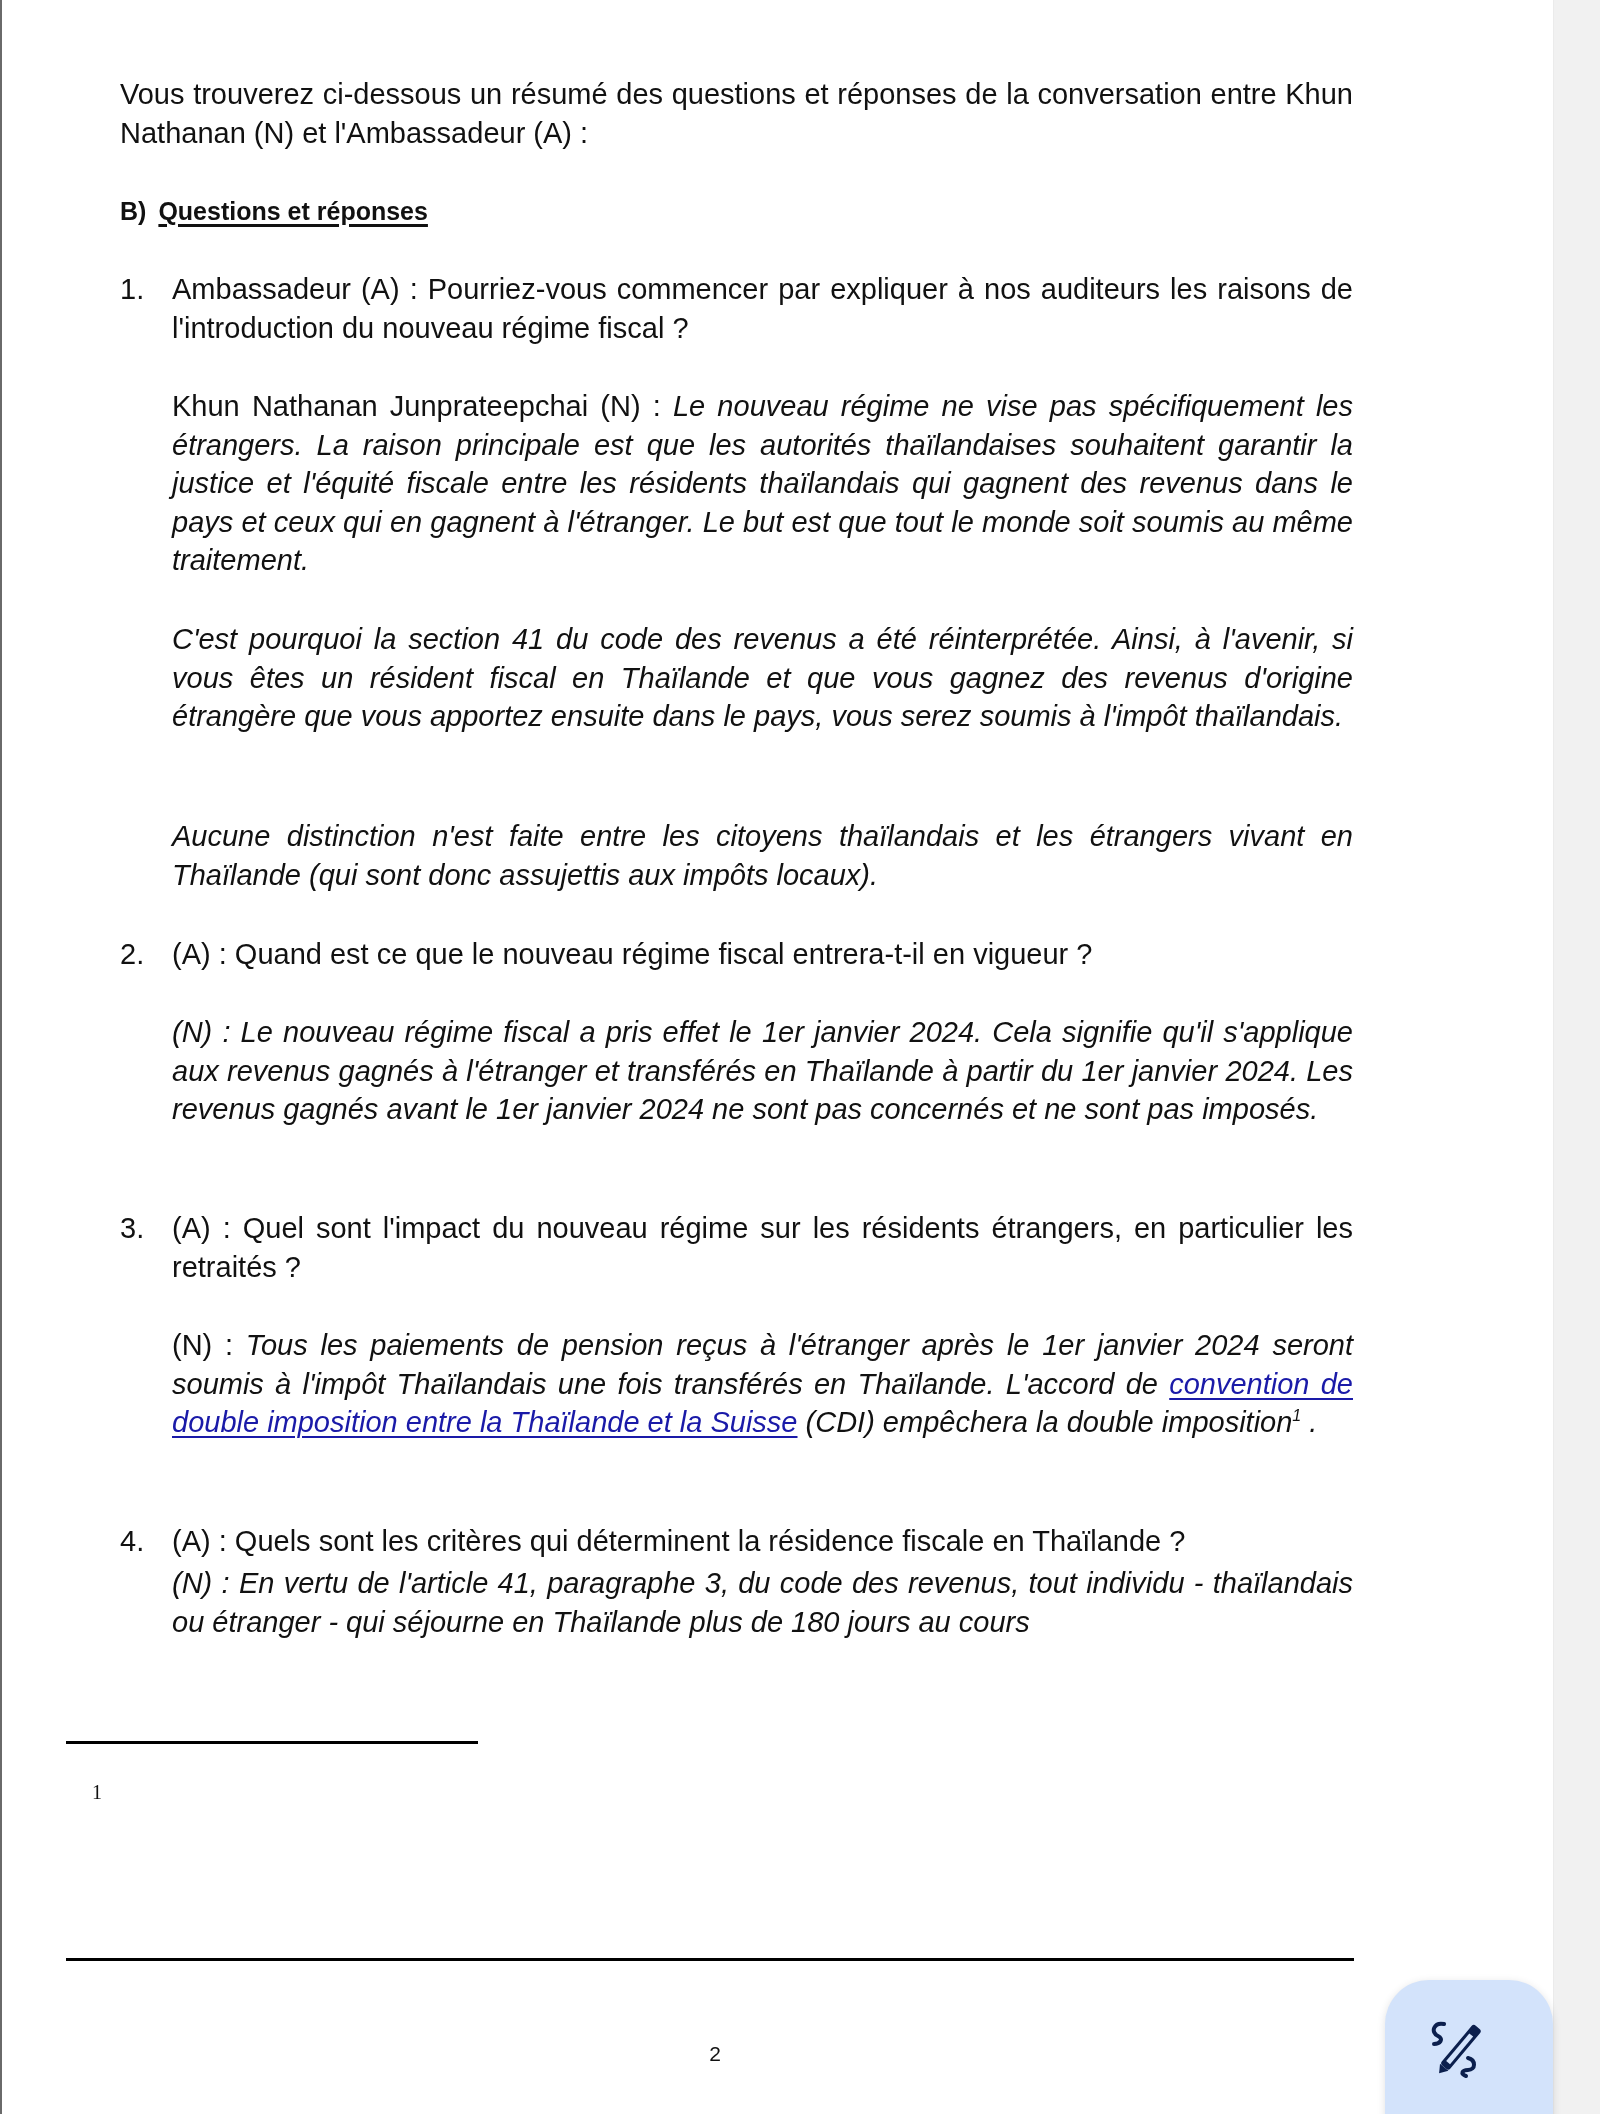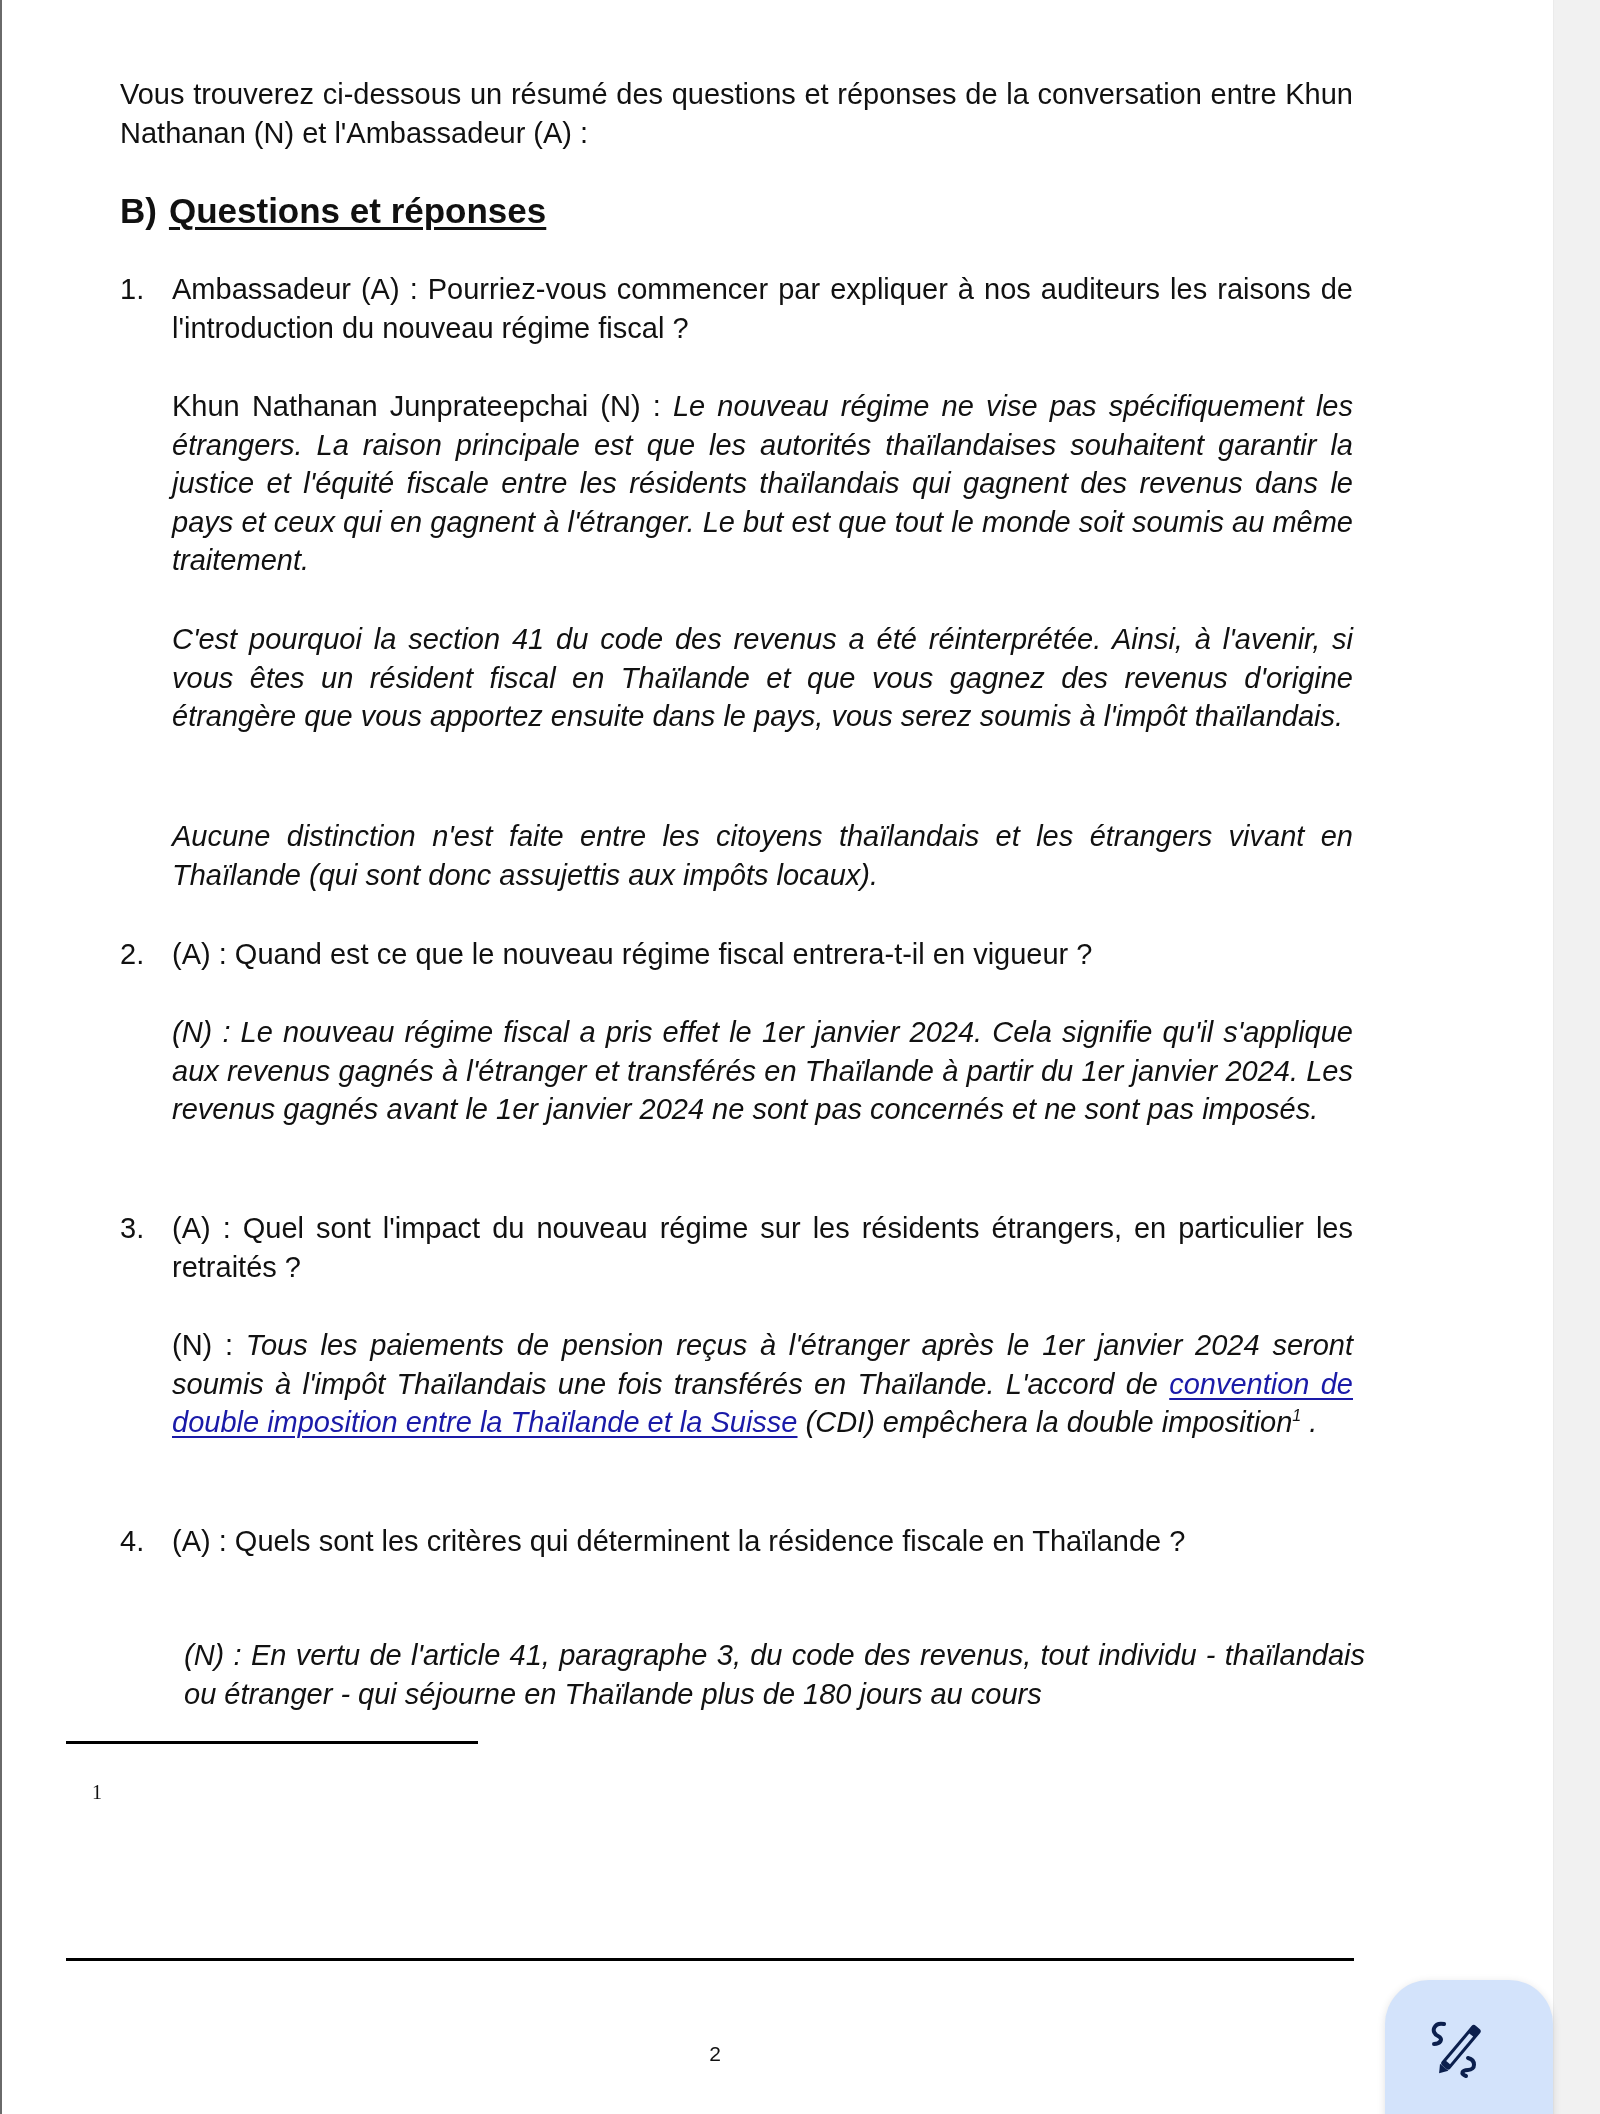--- a/index.html
+++ b/index.html
@@ -4,21 +4,21 @@
   <style>
     * { box-sizing: border-box; margin: 0; padding: 0; }
     html, body { width: 1600px; height: 2114px; overflow: hidden; background: #ffffff; }
     body { position: relative; font-family: "Liberation Sans", sans-serif; color: #111; }
     .left-edge { position: absolute; left: 0; top: 0; width: 2px; height: 2114px; background: #6a6a6a; }
     .right-strip { position: absolute; left: 1553px; top: 0; width: 47px; height: 2114px; background: #f1f1f1; border-left: 1px solid #ebebeb; }
     .page { position: absolute; left: 0; top: 0; width: 1552px; height: 2114px; padding-left: 33px; }
     .content { position: absolute; left: 120px; top: 0; width: 1233px; font-size: 29px; line-height: 38.5px; }
     .just { text-align: justify; text-align-last: left; }
     .intro { position: absolute; top: 75px; left: 0; width: 1233px; }
-    .heading { position: absolute; top: 192px; left: 0; font-weight: bold; font-size: 35px; }
+    .heading { position: absolute; top: 192px; left: 0; font-weight: bold; font-size: 25px; }
     .heading .hl { text-decoration: underline; text-decoration-thickness: 3px; text-underline-offset: 4px; }
     .heading .hn { margin-right: 12px; }
     .item { position: absolute; left: 0; width: 1233px; }
     .num { position: absolute; left: 0; top: 0; width: 52px; }
     .qtext { margin-left: 52px; }
     .ans { position: absolute; left: 52px; width: 1181px; }
     .it { font-style: italic; }
     .link { color: #1a1aa8; text-decoration: underline; text-decoration-thickness: 2px; text-underline-offset: 4px; }
     sup.fn { font-size: 16px; vertical-align: super; line-height: 0; font-style: italic; }
     .fn-rule { position: absolute; left: 66px; top: 1741px; width: 412px; height: 3px; background: #000; }
@@ -64,21 +64,21 @@
       <p class="qtext just">(A) : Quel sont l'impact du nouveau régime sur les résidents étrangers, en particulier les retraités ?</p>
     </div>
     <div class="ans just" style="top:1326px;">
       <span>(N) : </span><span class="it">Tous les paiements de pension reçus à l'étranger après le 1er janvier 2024 seront soumis à l'impôt Thaïlandais une fois transférés en Thaïlande. L'accord de </span><a class="link it">convention de double imposition entre la Thaïlande et la Suisse</a><span class="it"> (CDI) empêchera la double imposition</span><sup class="fn">1</sup><span class="it"> .</span>
     </div>
 
     <div class="item" style="top:1522px;">
       <span class="num">4.</span>
       <p class="qtext">(A) : Quels sont les critères qui déterminent la résidence fiscale en Thaïlande ?</p>
     </div>
-    <p class="ans it just" style="top:1636px;margin-left:12px;">(N) : En vertu de l'article 41, paragraphe 3, du code des revenus, tout individu - thaïlandais ou étranger - qui séjourne en Thaïlande plus de 180 jours au cours</p>
+    <p class="ans it just" style="top:1564px;">(N) : En vertu de l'article 41, paragraphe 3, du code des revenus, tout individu - thaïlandais ou étranger - qui séjourne en Thaïlande plus de 180 jours au cours</p>
   </div>
 
   <div class="fn-rule"></div>
   <div class="footnote">
     <span class="fn-mark">1</span>
   </div>
 
   <div class="page-rule"></div>
   <div class="page-num">2</div>
 </div>

